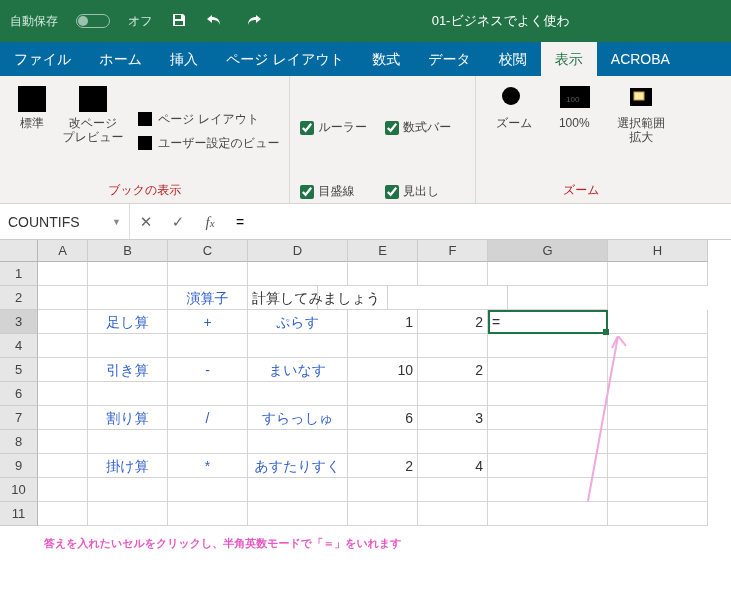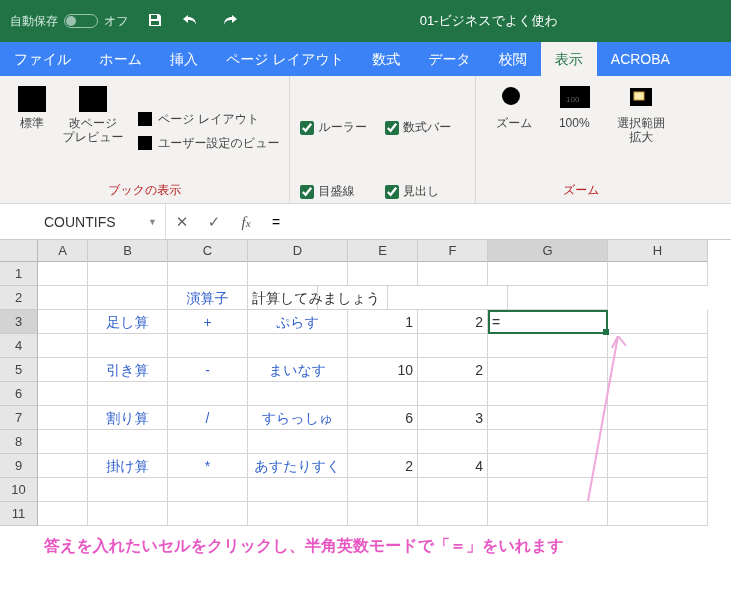--- a/index.html
+++ b/index.html
@@ -14,21 +14,21 @@
   .titlebar {
     height: 42px;
     background: #217346;
     display: flex;
     align-items: center;
     color: #fff;
   }
   .autosave {
     display: flex;
     align-items: center;
-    gap: 6px;
+    gap: 18px;
     padding: 0 10px;
     color: #d0e8dd;
     font-size: 12px;
   }
   .autosave .toggle {
     width: 34px; height: 14px;
     border: 1px solid #9bc2af;
     border-radius: 8px;
     position: relative;
   }
@@ -36,21 +36,21 @@
     content:"";
     position:absolute; left:1px; top:1px;
     width:10px; height:10px; border-radius:50%;
     background:#9bc2af;
   }
   .qat { display:flex; gap:18px; padding:0 8px; align-items:center; }
   .qat svg { fill:#fff; }
   .titletext { flex:1; text-align:center; color:#fff; font-size:13px; white-space:nowrap; overflow:hidden; }
 
   
-  .tabsrow { height: 34px; background:#3b82f6; display:flex; align-items:center; }
+  .tabsrow { height: 34px; background:#0369a1; display:flex; align-items:center; }
   .tab {
     color:#fff; font-size:14px;
     padding: 0 14px;
     height:34px; line-height:34px;
     cursor:pointer;
   }
   .tab.active { background:#f3f2f1; color:#217346; }
 
   
   .ribbon {
@@ -75,21 +75,20 @@
   .chk { display:flex; align-items:center; gap:4px; font-size:12px; color:#444;margin-top:37px; }
   .chk input { accent-color:#217346; width:14px;height:14px; }
   .chkcol { display:flex; flex-direction:column; gap:10px; justify-content:center; margin-right:14px;}
 
   
   .fbar {
     display:flex; align-items:stretch;
     border-bottom:1px solid #ccc;
     height:36px;
     background:#fff;
-    padding-left:36px;
   }
   .namebox {
     width:130px; border-right:1px solid #ddd;
     display:flex; align-items:center; padding:0 8px;
     font-size:14px; color:#333;
   }
   .namebox .dd { margin-left:auto; color:#888; font-size:9px; }
   .fbar-btns { display:flex; align-items:center; }
   .fbar-btns .btn { width:32px; text-align:center; color:#666; font-size:15px; cursor:pointer; }
   .fx { font-style:italic; font-family:"Times New Roman",serif; font-size:15px; color:#555;}
@@ -131,21 +130,21 @@
   .active-cell {
     position:absolute;
     border:2px solid #217346;
     pointer-events:none;
   }
   .active-cell::after{
     content:""; position:absolute; right:-3px; bottom:-3px;
     width:6px; height:6px; background:#217346;
   }
   .annotation {
-    color:#e858c4; font-size:16px; font-weight:bold;
+    color:#e858c4; font-size:11px; font-weight:bold;
     padding:10px 14px 20px 44px;
     white-space:nowrap;
   }
   .arrow {
     position:absolute; pointer-events:none;
     stroke:#f0a8dd; stroke-width:2; fill:none;
   }
 
   
   .wA{width:50px}.wB{width:80px}.wC{width:80px}.wD{width:100px}

